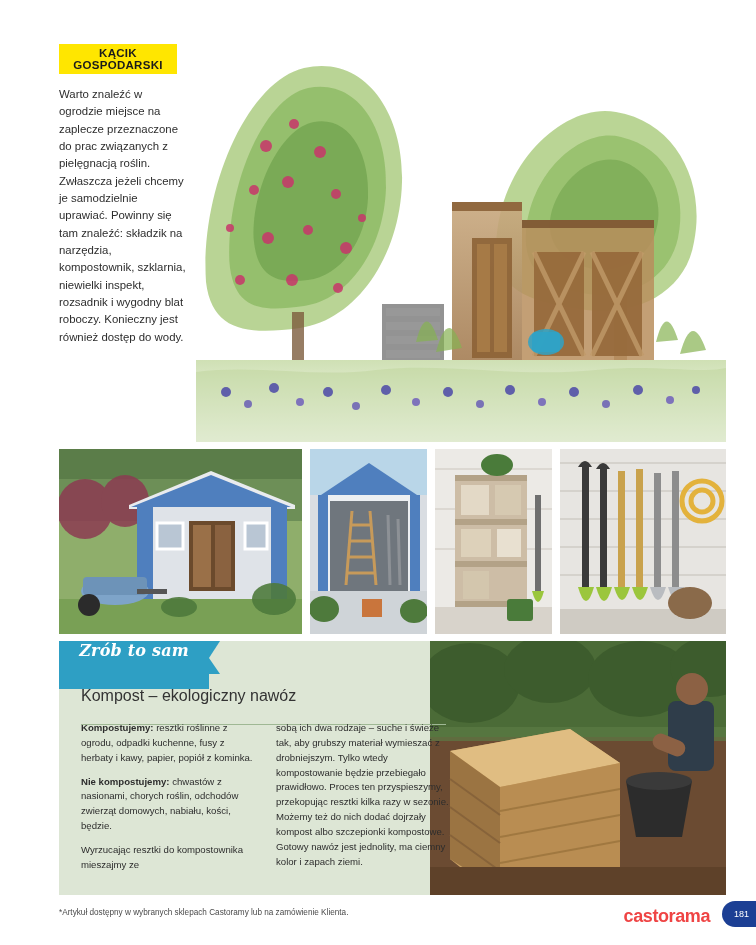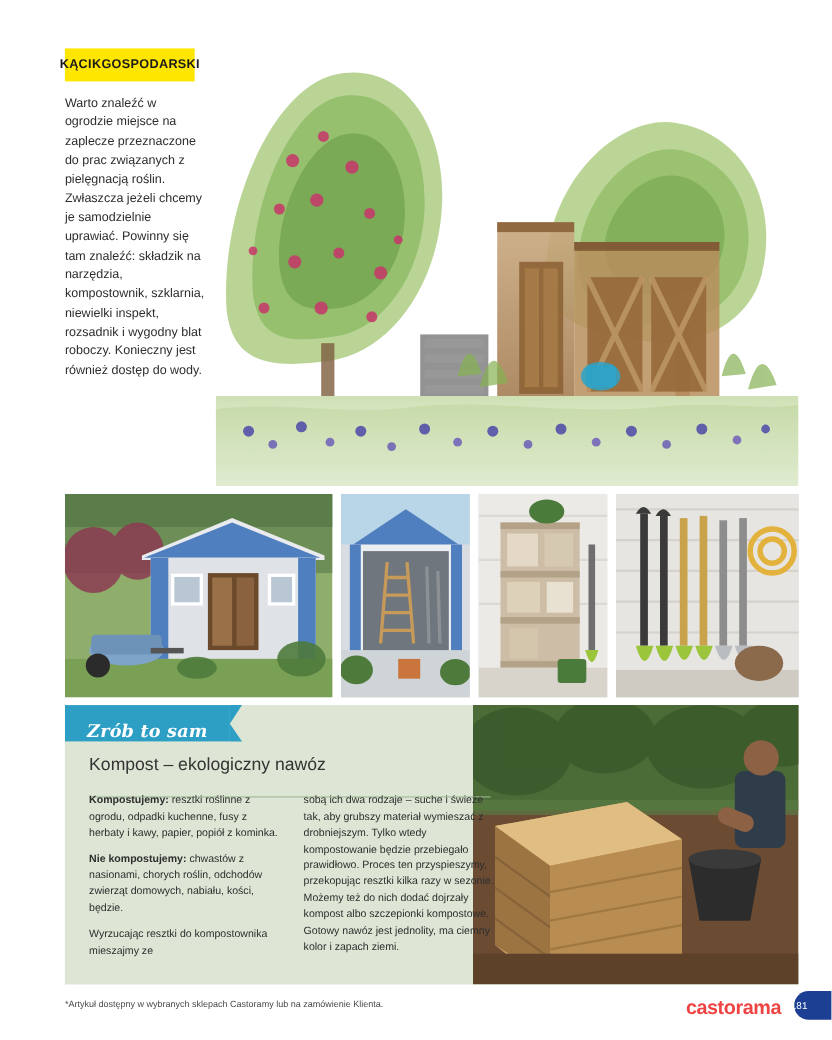--- a/index.html
+++ b/index.html
@@ -15,21 +15,21 @@
     width: 756px; height: 945px;
     background: #ffffff;
   }
 
   
   .badge-kacik {
     position: absolute;
     left: 59px; top: 44px;
     width: 118px; height: 30px;
     background: #ffe600;
-    display: flex; 
+    display: flex; flex-direction: column;
     align-items: center; justify-content: center;
     line-height: 1.05;
   }
   .badge-kacik span {
     font-size: 11.5px;
     font-weight: bold;
     color: #1b1b1b;
     letter-spacing: .3px;
   }
 
@@ -77,24 +77,24 @@
   }
   .panel-photo {
     position: absolute;
     right: 0; top: 0;
     width: 296px; height: 254px;
     overflow: hidden;
   }
   .ribbon {
     position: absolute;
     left: 0; top: 0;
-    width: 150px; height: 33px;
+    width: 150px; height: 48px;
     background: #2e9fc4;
     color: #fff;
-    display: flex; align-items: flex-end; justify-content: center;
+    display: flex; align-items: flex-start; justify-content: center;
   }
   .ribbon span {
     font-family: "DejaVu Serif", serif;
     font-style: italic;
     font-size: 16px;
     font-weight: bold;
     letter-spacing: .2px;
   }
   .ribbon::after {
     content: "";
@@ -152,21 +152,21 @@
     text-align: center;
   }
   .pagenum {
     position: absolute;
     right: 0; top: 901px;
     width: 34px; height: 26px;
     background: #1c3f94;
     color: #fff;
     font-size: 9px;
     display: flex; align-items: center; justify-content: flex-end;
-    padding-right: 22px;
+    padding-right: 7px;
     border-radius: 13px 0 0 13px;
   }
 </style>
 </head>
 <body>
 
 <div class="page">
 
   <div class="badge-kacik">
     <span>KĄCIK</span>

